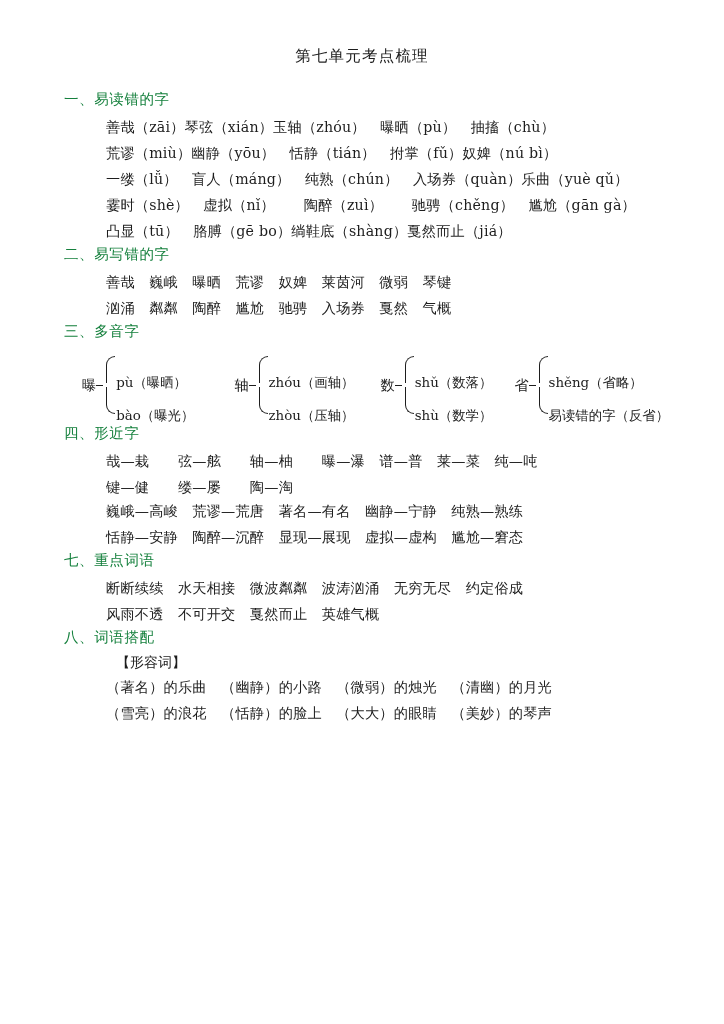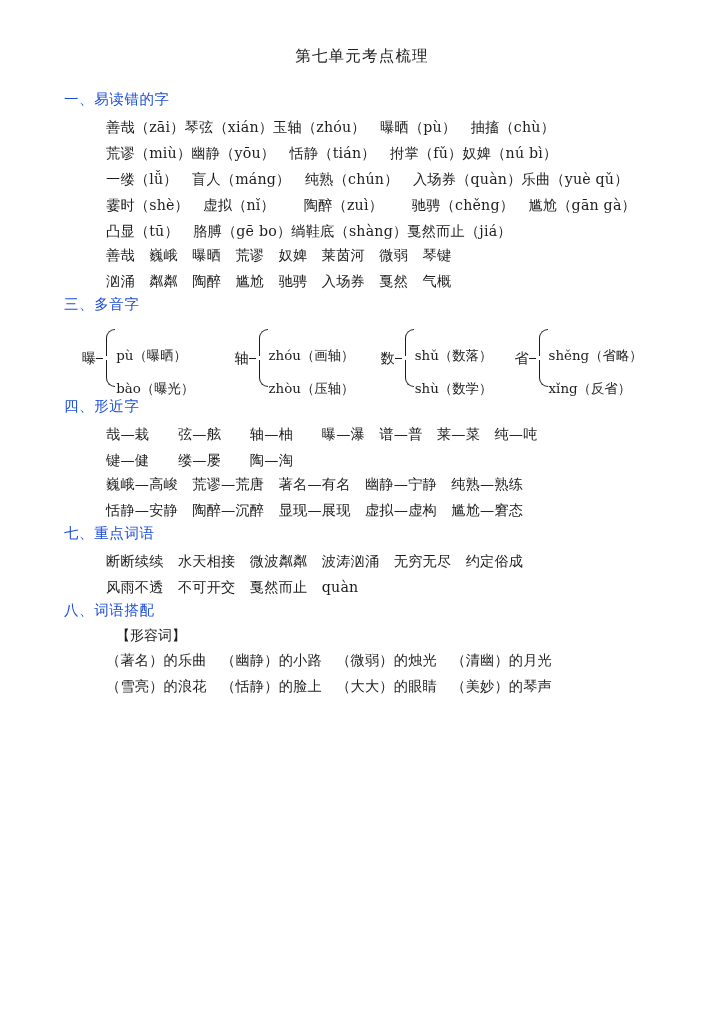--- a/index.html
+++ b/index.html
@@ -31,21 +31,21 @@
     color: #1d1d1d;
   }
   .section {
     margin-bottom: 1px;
   }
   .sec-head {
     font-size: 14.5px;
     letter-spacing: 0.6px;
     margin: 0 0 6px 0;
     padding-left: 34px;
-    color: #1d4ed8;
+    color: #15803d;
     line-height: 1.45;
   }
   .sec-body {
     padding-left: 76px;
   }
   .line {
     font-size: 14.2px;
     line-height: 1.62;
     letter-spacing: 0.2px;
     white-space: nowrap;
@@ -137,20 +137,21 @@
     <div class="sec-body">
       <div class="line">善哉（zāi）琴弦（xián）玉轴（zhóu）　曝晒（pù）　抽搐（chù）</div>
       <div class="line">荒谬（miù）幽静（yōu）　恬静（tián）　拊掌（fǔ）奴婢（nú bì）</div>
       <div class="line">一缕（lǚ）　盲人（máng）　纯熟（chún）　入场券（quàn）乐曲（yuè qǔ）</div>
       <div class="line">霎时（shè）　虚拟（nǐ）　　陶醉（zuì）　　驰骋（chěng）　尴尬（gān gà）</div>
       <div class="line">凸显（tū）　胳膊（gē bo）绱鞋底（shàng）戛然而止（jiá）</div>
     </div>
   </div>
 
   <div class="section">
+    <div class="sec-head">二、易写错的字</div>
     <div class="sec-body">
       <div class="line">善哉　巍峨　曝晒　荒谬　奴婢　莱茵河　微弱　琴键</div>
       <div class="line">汹涌　粼粼　陶醉　尴尬　驰骋　入场券　戛然　气概</div>
     </div>
   </div>
 
   <div class="section">
     <div class="sec-head">三、多音字</div>
     <div class="poly-row">
 
@@ -189,21 +190,21 @@
       </div>
 
       <span class="poly-sp-3"></span>
 
       <div class="poly">
         <span class="poly-char">省</span>
         <span class="poly-stem"></span>
         <span class="brace"></span>
         <span class="poly-vals">
           <span class="poly-val">shěng（省略）</span>
-          <span class="poly-val">xǐng（反省）</span>
+          <span class="poly-val">易读错的字（反省）</span>
         </span>
       </div>
 
     </div>
   </div>
 
   <div class="section">
     <div class="sec-head">四、形近字</div>
     <div class="sec-body">
       <div class="line">哉—栽　　弦—舷　　轴—柚　　曝—瀑　谱—普　莱—菜　纯—吨</div>
@@ -216,21 +217,21 @@
       <div class="line">巍峨—高峻　荒谬—荒唐　著名—有名　幽静—宁静　纯熟—熟练</div>
       <div class="line">恬静—安静　陶醉—沉醉　显现—展现　虚拟—虚构　尴尬—窘态</div>
     </div>
   </div>
 
 
   <div class="section">
     <div class="sec-head">七、重点词语</div>
     <div class="sec-body">
       <div class="line">断断续续　水天相接　微波粼粼　波涛汹涌　无穷无尽　约定俗成</div>
-      <div class="line">风雨不透　不可开交　戛然而止　quàn</div>
+      <div class="line">风雨不透　不可开交　戛然而止　英雄气概</div>
     </div>
   </div>
 
   <div class="section">
     <div class="sec-head">八、词语搭配</div>
     <div class="sec-body">
       <div class="bracket-label">【形容词】</div>
       <div class="line">（著名）的乐曲　（幽静）的小路　（微弱）的烛光　（清幽）的月光</div>
       <div class="line">（雪亮）的浪花　（恬静）的脸上　（大大）的眼睛　（美妙）的琴声</div>
     </div>

